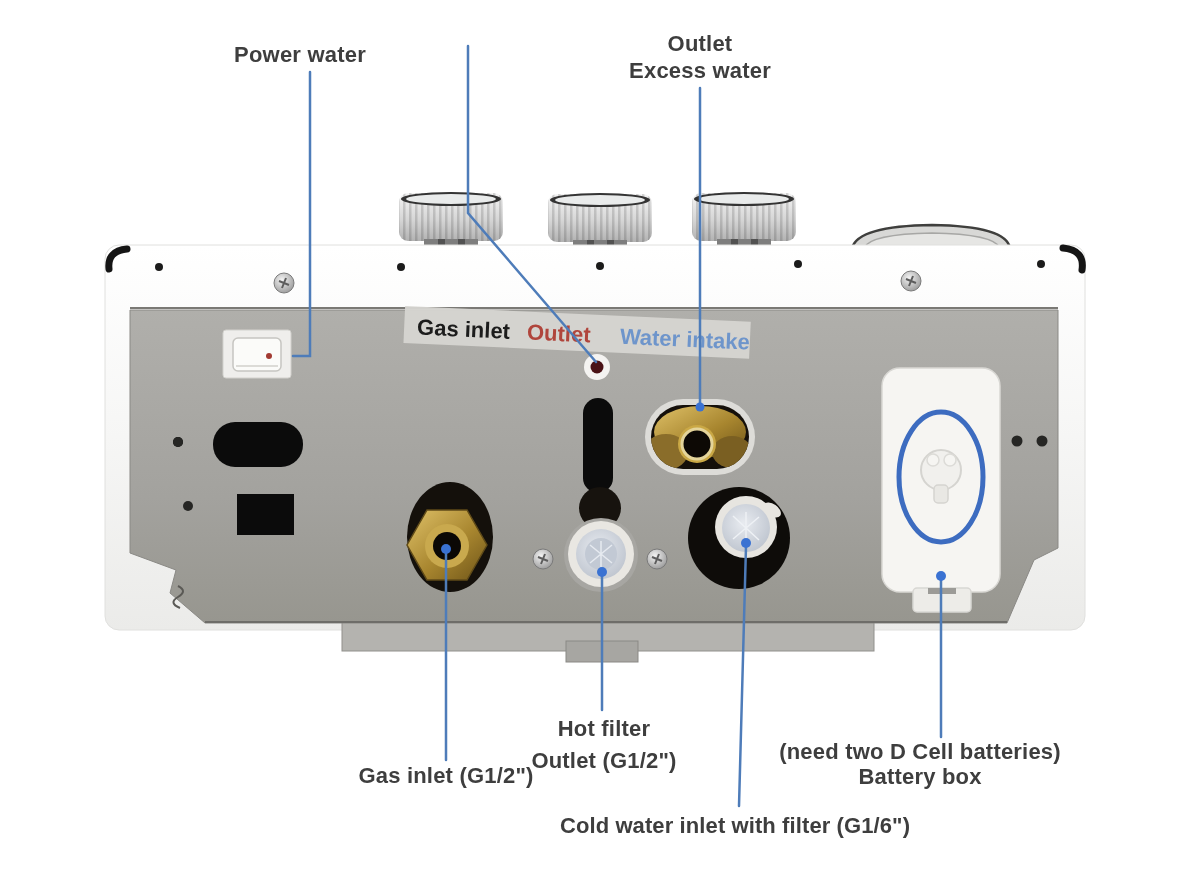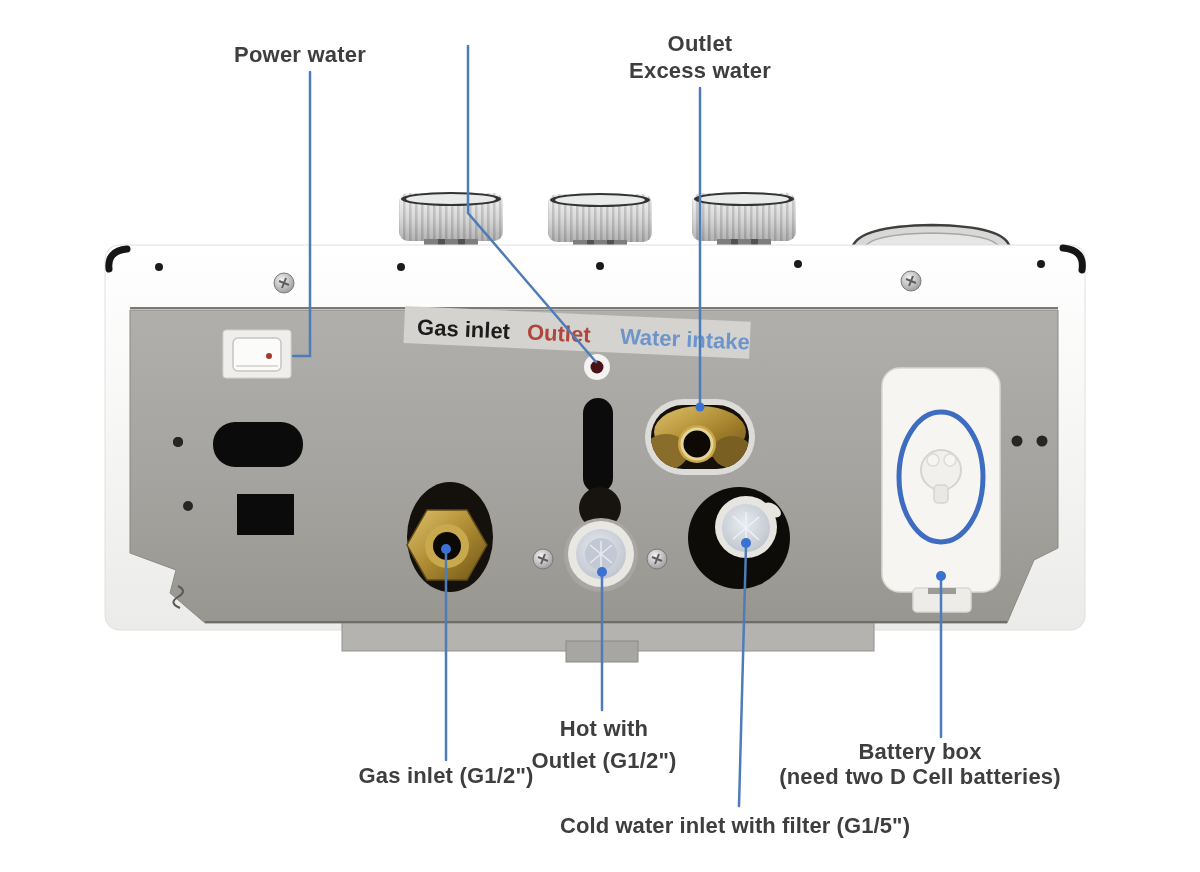--- a/index.html
+++ b/index.html
@@ -204,24 +204,24 @@
 
 
   <div class="callout" style="left:580px;top:31px;width:240px">
     <div>Outlet</div>
     <div class="l2">Excess water</div>
   </div>
 
   <div class="callout" style="left:326px;top:763px;width:240px">Gas inlet (G1/2")</div>
 
   <div class="callout loose" style="left:484px;top:716px;width:240px">
-    <div>Hot with</div>
+    <div>Hot filter</div>
     <div class="l2">Outlet (G1/2")</div>
   </div>
 
-  <div class="callout wide" style="left:525px;top:813px;width:420px">Cold water inlet  with filter (G1/5")</div>
+  <div class="callout wide" style="left:525px;top:813px;width:420px">Cold water inlet  with filter (G1/6")</div>
 
   <div class="callout" style="left:760px;top:739px;width:320px">
+    <div>(need two D Cell batteries)</div>
     <div>Battery box</div>
-    <div>(need two D Cell batteries)</div>
   </div>
 
 </div>
 
 </body></html>

